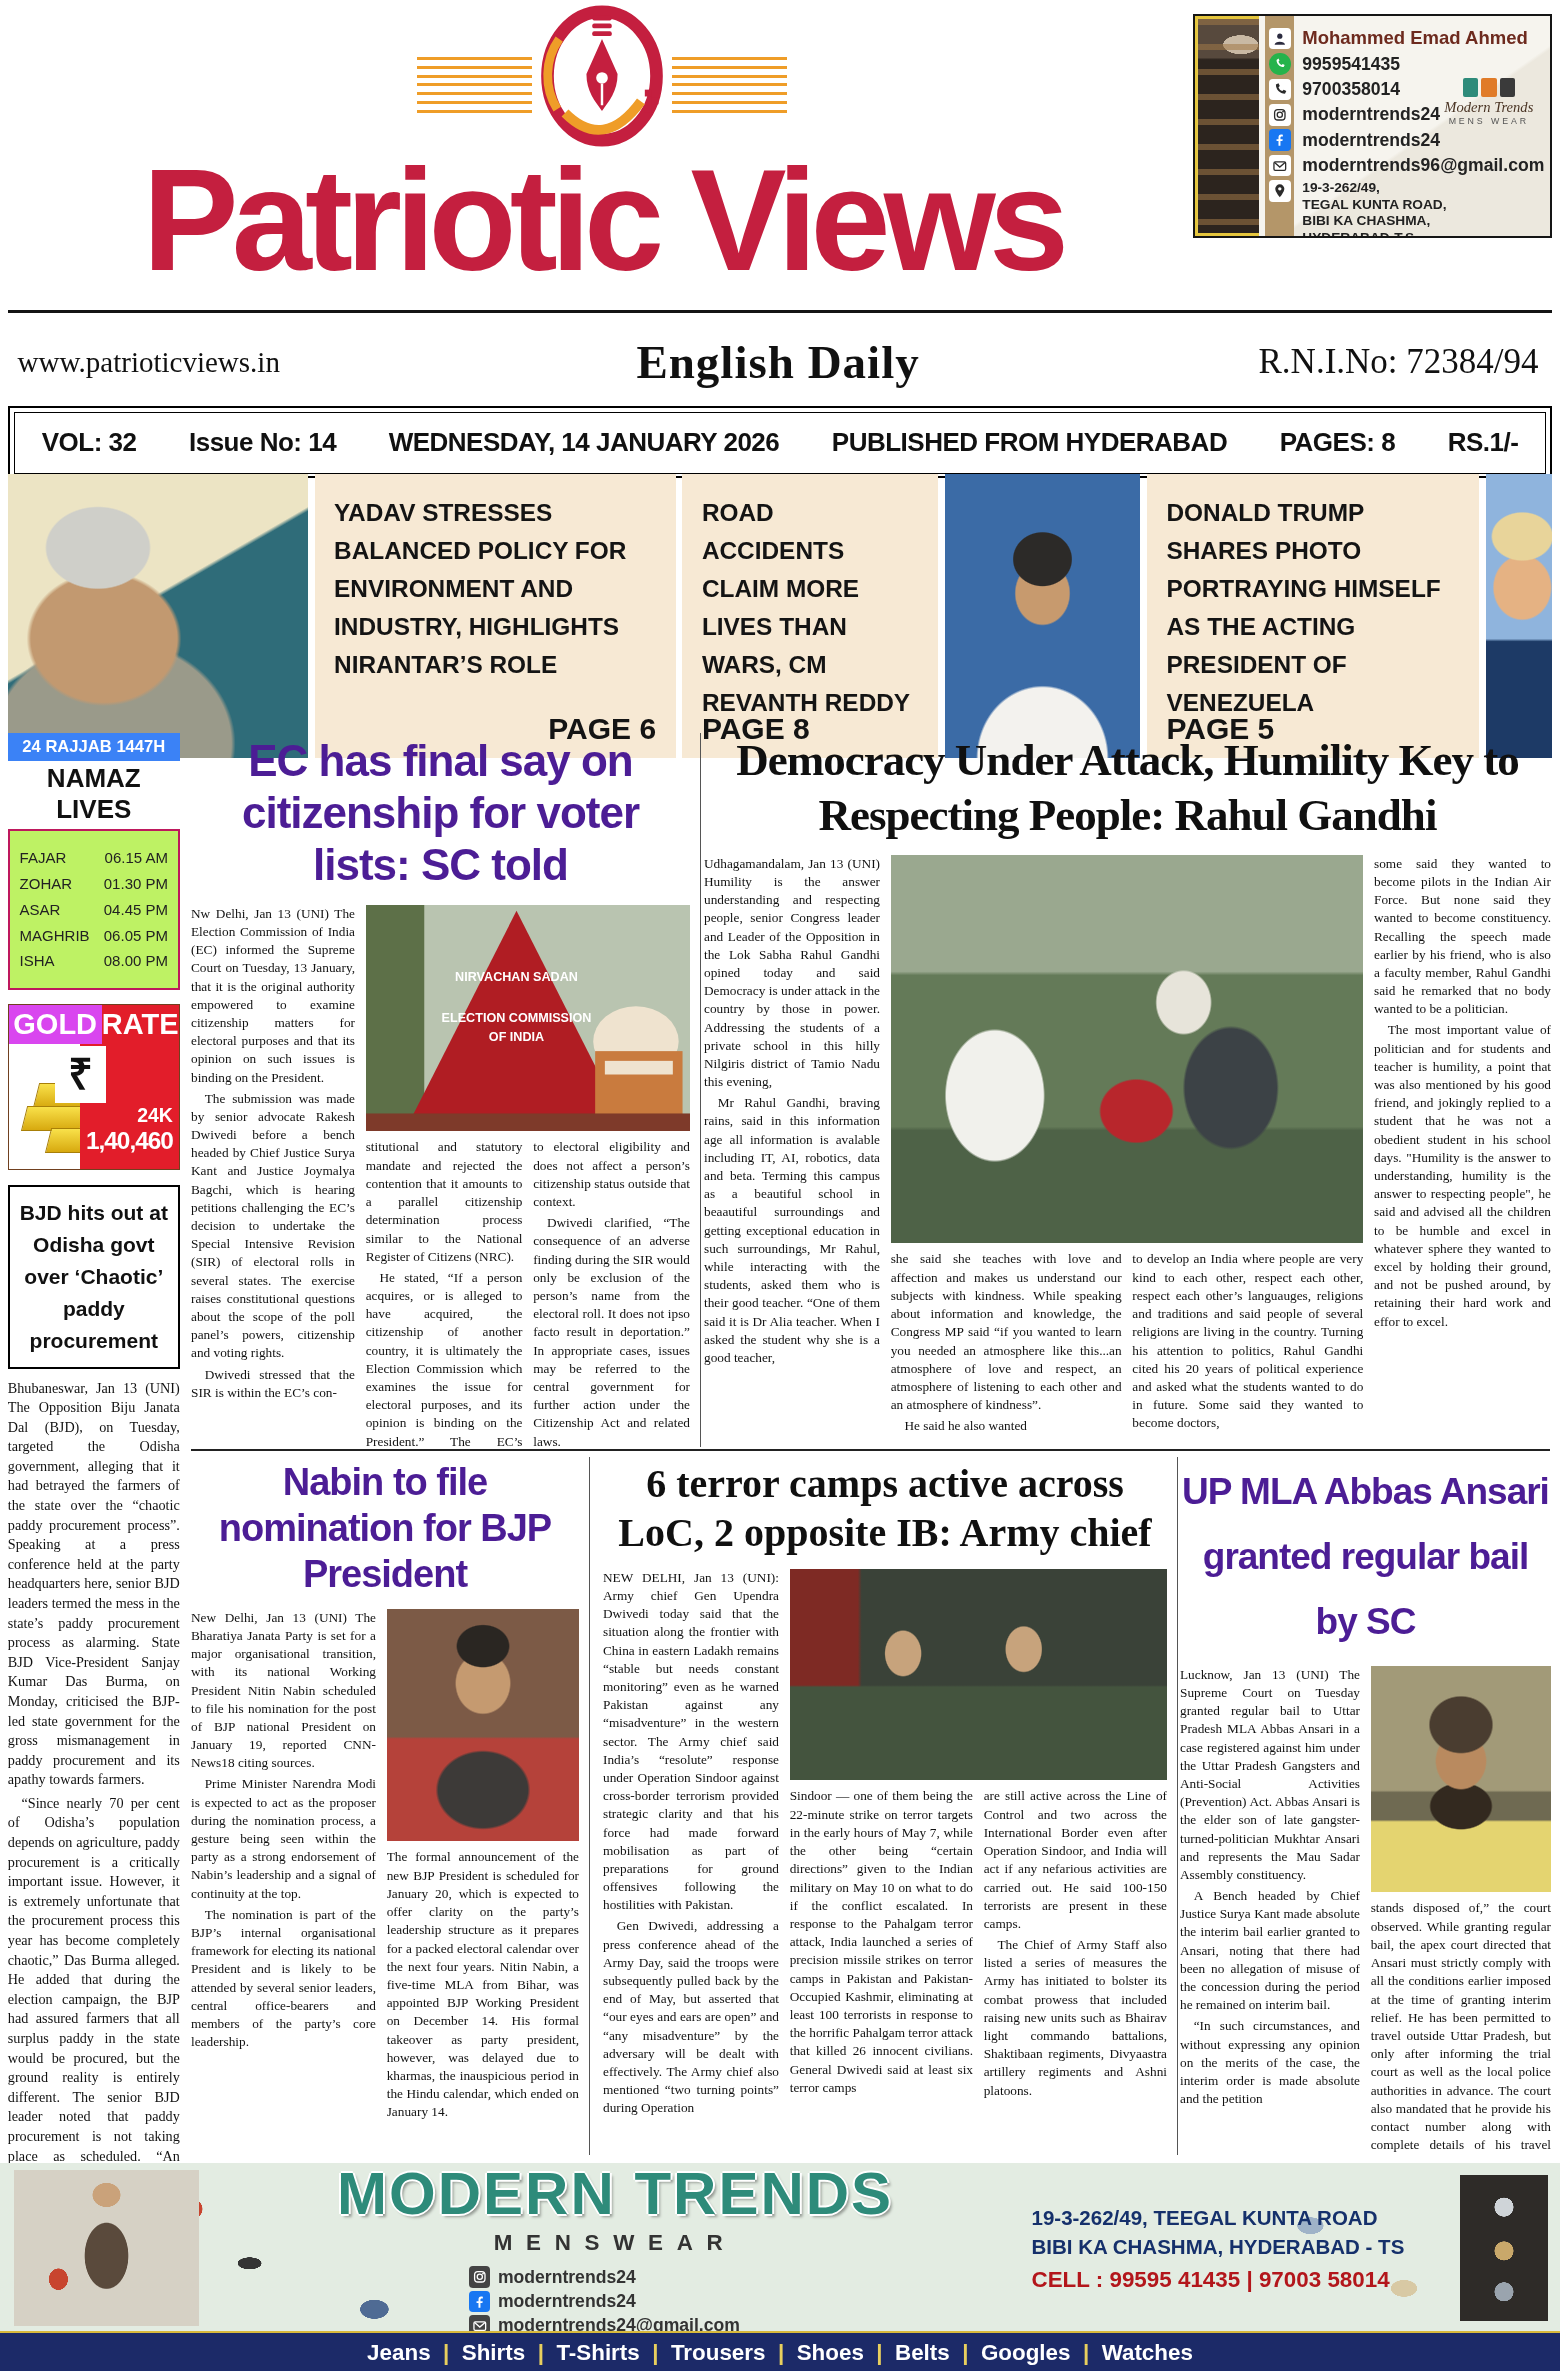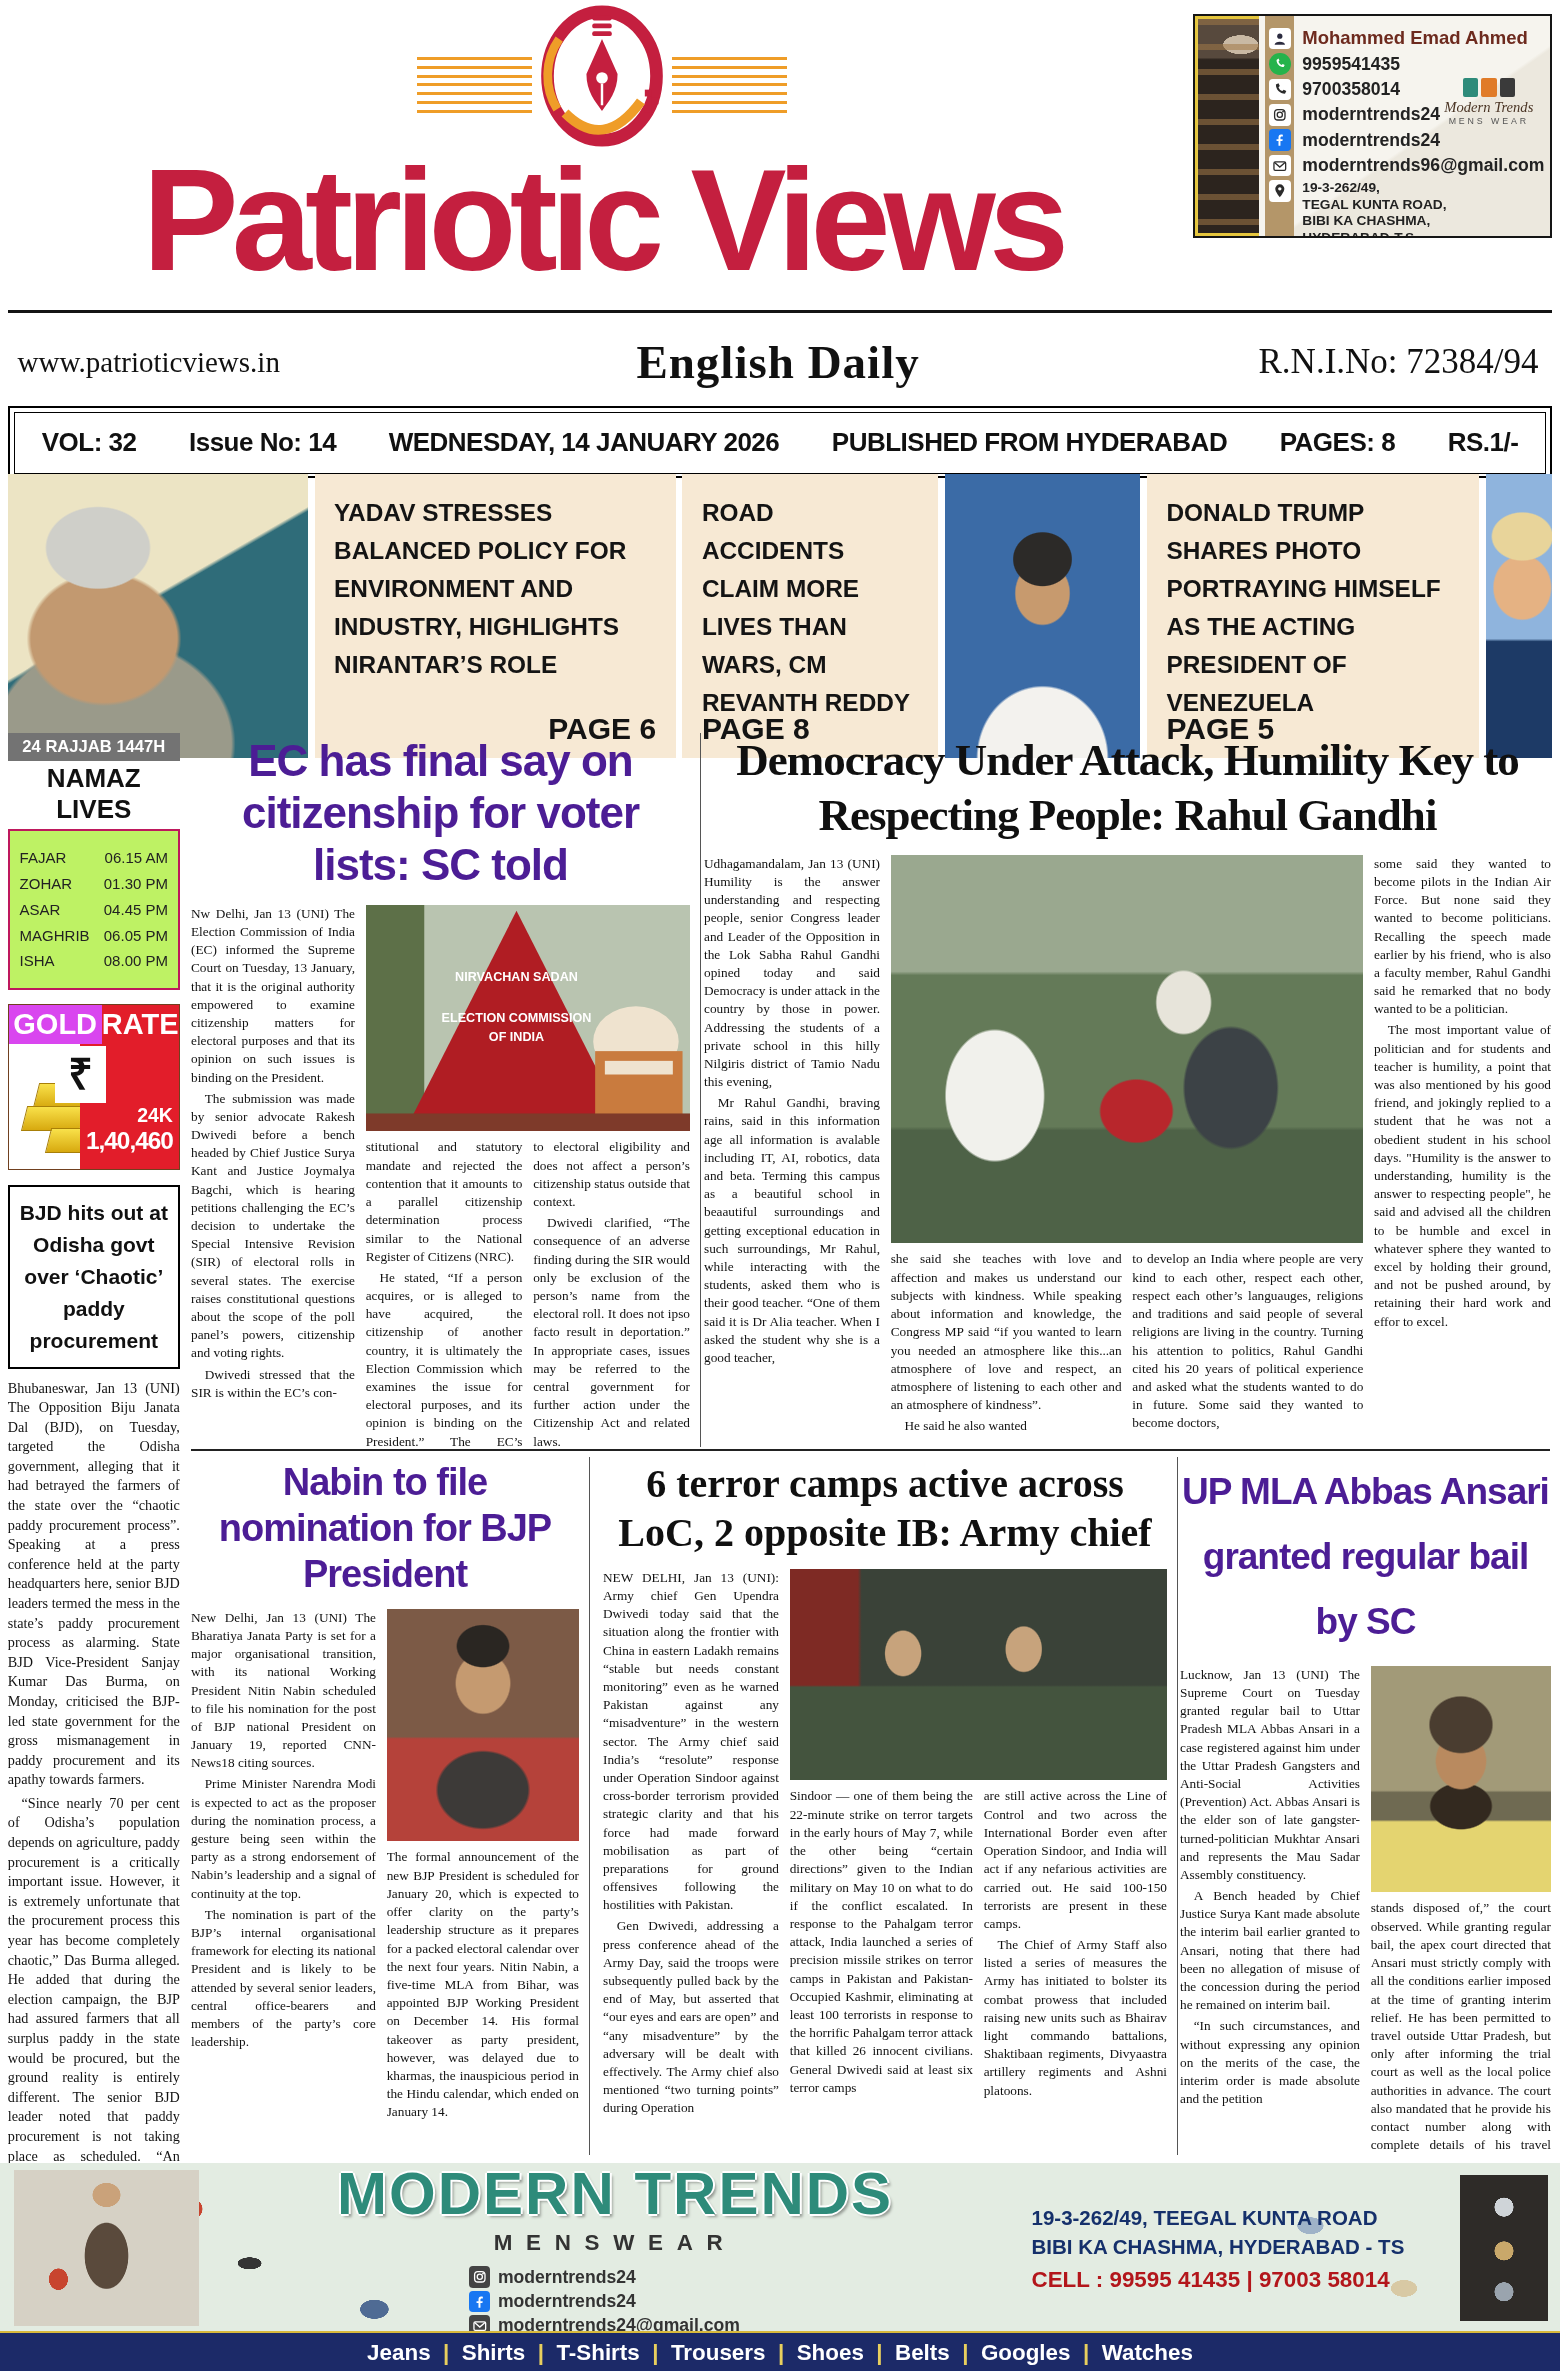--- a/index.html
+++ b/index.html
@@ -70,21 +70,21 @@
      linear-gradient(180deg,#3b6ba6 0 100%);}
   .ph-trump{flex:1;background:
      radial-gradient(57px 45px at 55% 22%,#e8d49a 0 52%,transparent 55%),
      radial-gradient(54px 60px at 55% 40%,#e5b283 0 52%,transparent 55%),
      linear-gradient(180deg,transparent 0 58%,#1d3a66 59% 100%),
      radial-gradient(15.6px 51px at 55% 78%,#b92a2e 0 60%,transparent 62%),
      linear-gradient(180deg,#8fb4dd 0 100%);}
 
   
   .sidebar{position:absolute;left:7.8px;top:733px;width:172px;height:1424px;}
-  .hijri{background:#737373;color:#fff;font-family:"Liberation Sans",sans-serif;font-weight:800;
+  .hijri{background:#3b82f6;color:#fff;font-family:"Liberation Sans",sans-serif;font-weight:800;
          font-size:16.6px;text-align:center;padding:3.9px 0;}
   .namaz-title{font-family:"Liberation Sans",sans-serif;font-weight:800;font-size:26px;text-align:center;margin:2px 0 3.9px;}
   .namaz-box{border:2px solid #be185d;background:#bef264;padding:9.8px 9.8px;margin-bottom:13.7px;}
   .nrow{display:flex;justify-content:space-between;font-family:"Liberation Sans",sans-serif;
         font-size:15px;color:#222;margin:8.8px 0;}
   .gold-box{border:1px solid #70401f;margin-bottom:15.6px;}
   .gold-head{display:flex;font-family:"Liberation Sans",sans-serif;font-weight:800;font-size:29px;color:#fff;}
   .gold-head .gl{flex:1.2;background:#d946ef;text-align:center;padding:2.9px 0;}
   .gold-head .gr{flex:1;background:#e21d2a;text-align:center;padding:2.9px 0;}
   .gold-body{display:flex;height:125px;}
@@ -448,21 +448,21 @@
             <p>He said he also wanted</p>
           </div>
           <div class="gap"></div>
           <div class="col" style="flex:1;">
             <p>to develop an India where people are very kind to each other, respect each other, respect each other’s languauges, religions and traditions and said people of several religions are living in the country. Turning his attention to politics, Rahul Gandhi cited his 20 years of political experience and asked what the students wanted to do in future. Some said they wanted to become doctors,</p>
           </div>
         </div>
       </div>
       <div class="gap"></div>
       <div class="col c4">
-        <p>some said they wanted to become pilots in the Indian Air Force. But none said they wanted to become politicians. Recalling the speech made earlier by his friend, who is also a faculty member, Rahul Gandhi said he remarked that no body wanted to be a politician.</p>
+        <p>some said they wanted to become pilots in the Indian Air Force. But none said they wanted to become constituency. Recalling the speech made earlier by his friend, who is also a faculty member, Rahul Gandhi said he remarked that no body wanted to be a politician.</p>
         <p>The most important value of politician and for students and teacher is humility, a point that was also mentioned by his good friend, and jokingly replied to a student that he was not a obedient student in his school days. "Humility is the answer to understanding, humility is the answer to respecting people", he said and advised all the children to be humble and excel in whatever sphere they wanted to excel by holding their ground, and not be pushed around, by retaining their hard work and effor to excel.</p>
       </div>
     </div>
   </section>
 
   <div class="mainbot-rule"></div>
 
   <section class="article a-nabin">
     <div class="hl-sans">Nabin to file nomination for BJP President</div>
     <div class="cols">

